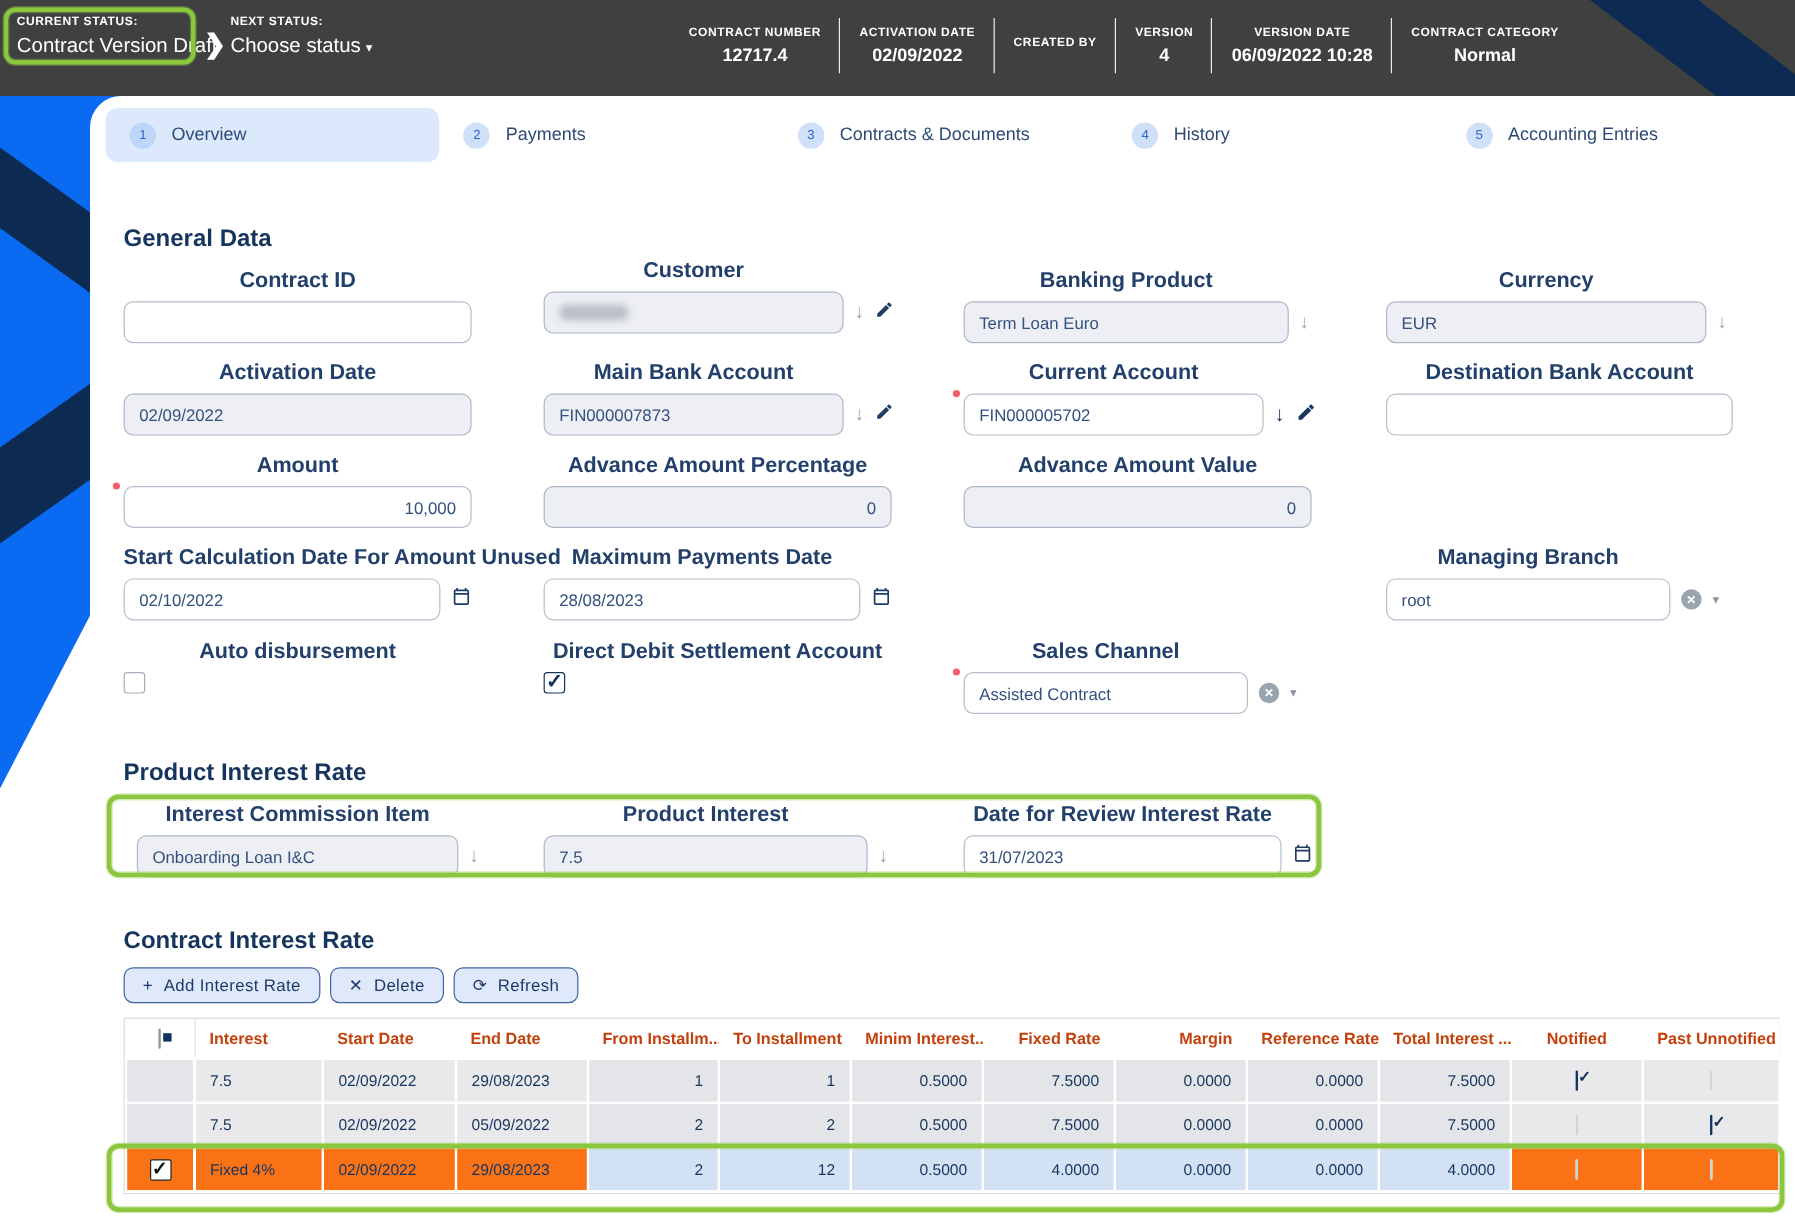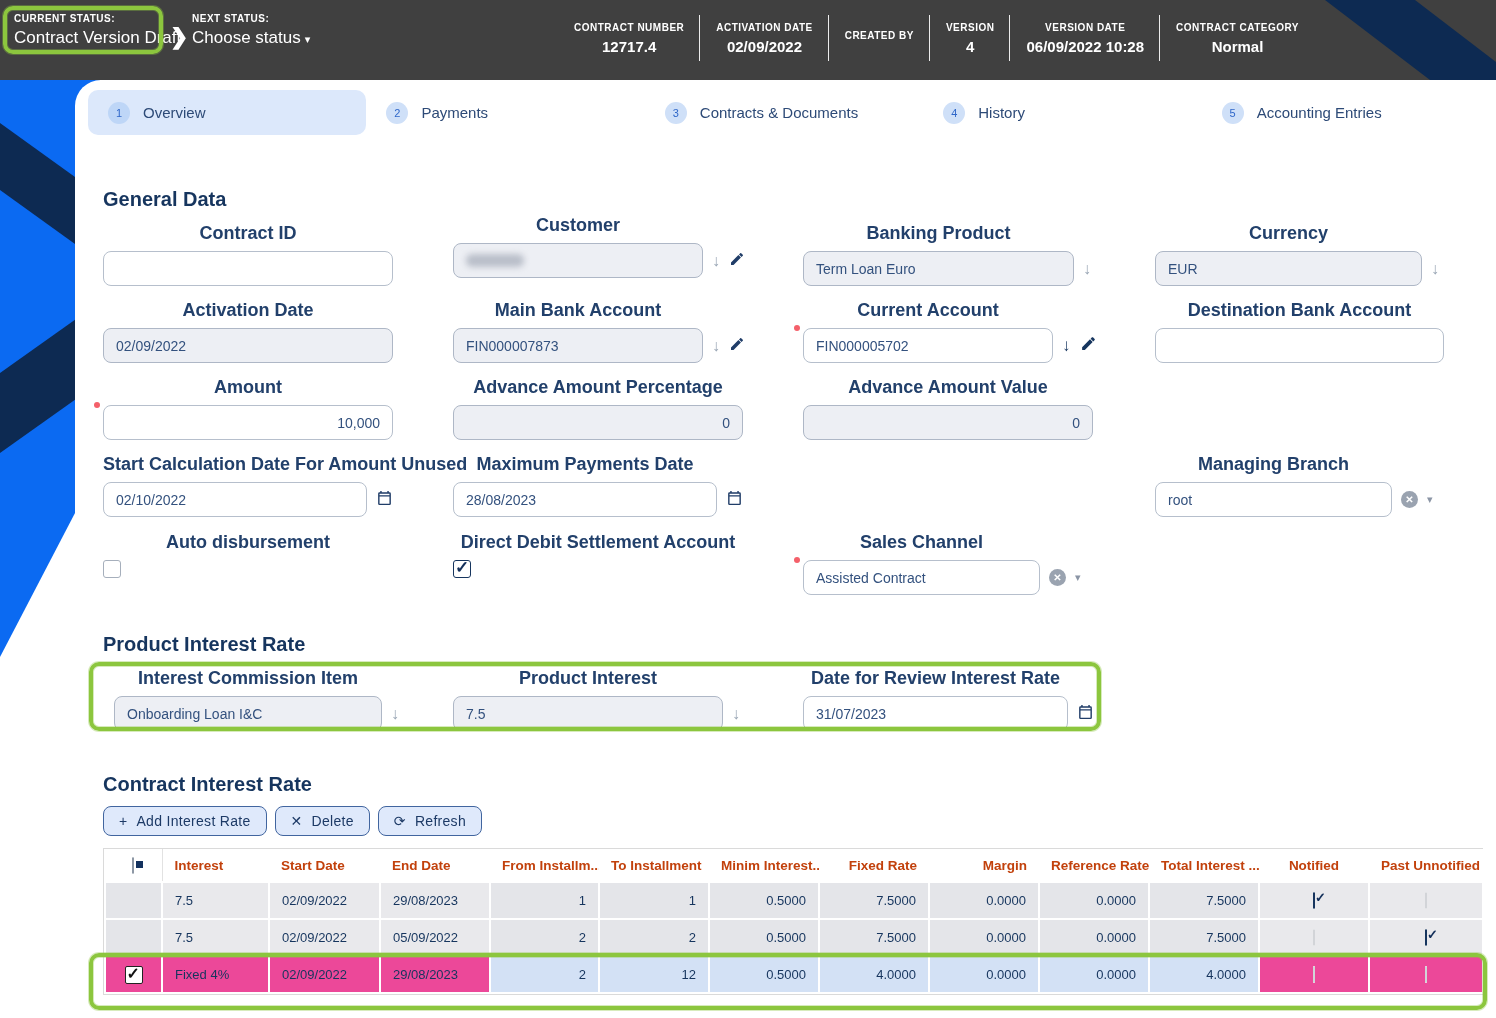--- a/index.html
+++ b/index.html
@@ -72,21 +72,21 @@
 
   
   .tbl-wrap{position:absolute;left:103px;top:848px;width:1378px;border:1px solid #dadada;background:#fff;z-index:3;box-sizing:content-box;}
   table{width:100%;border-collapse:collapse;table-layout:fixed;}
   th{height:32px;font-size:13.5px;color:#c2410c;font-weight:700;background:#fff;padding:0 12px;
      border-bottom:1px solid #e2e2e2;white-space:nowrap;overflow:hidden;}
   th.cbx{border-right:1px solid #e2e2e2;}
   td{height:37px;font-size:13px;color:#16355e;background:#e9e9ec;border:2px solid #fff;
      padding:0 12px;white-space:nowrap;overflow:hidden;box-sizing:border-box;}
   td.g{background:#e4e5e9;}
-  tr.checked td{background:#ec4899;}
+  tr.checked td{background:#f97316;}
   tr.checked td.g{background:#d3e1f5;}
   .L{text-align:left;} .R{text-align:right;} .C{text-align:center;}
   .chk-sm{width:15px;height:15px;border:1px solid #d2d4d8;border-radius:2px;background:#fff;margin:0 auto;position:relative;box-sizing:border-box;}
   .chk-sm.checked{border:1.5px solid #16355e;}
   .chk-sm.checked::after{content:"\2713";position:absolute;left:1px;top:-3px;font-size:13px;font-weight:700;color:#132f5a;}
   .chk-partial{width:15px;height:15px;border:1px solid #8e98a5;border-radius:2px;background:#fff;margin:0 auto;position:relative;box-sizing:border-box;}
   .chk-partial::after{content:"";position:absolute;left:3px;top:3px;width:7px;height:7px;background:#13315e;}
   .row-chk{width:18px;height:18px;border:1.5px solid #222;border-radius:2px;background:#fff;margin:0 auto;position:relative;box-sizing:border-box;display:none;}
   .row-chk.checked{display:block;}
   .row-chk.checked::after{content:"\2713";position:absolute;left:1px;top:-3px;font-size:16px;font-weight:700;color:#111;}

